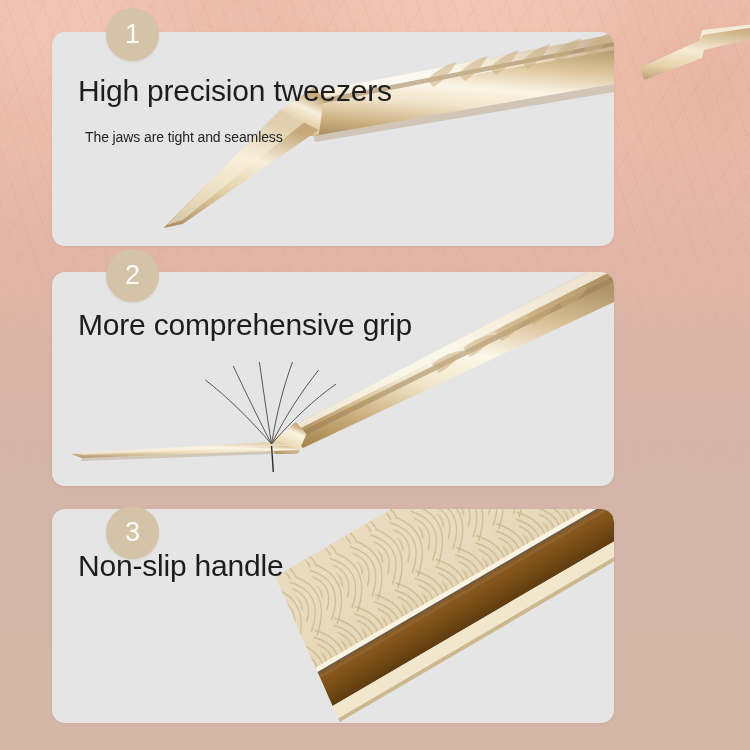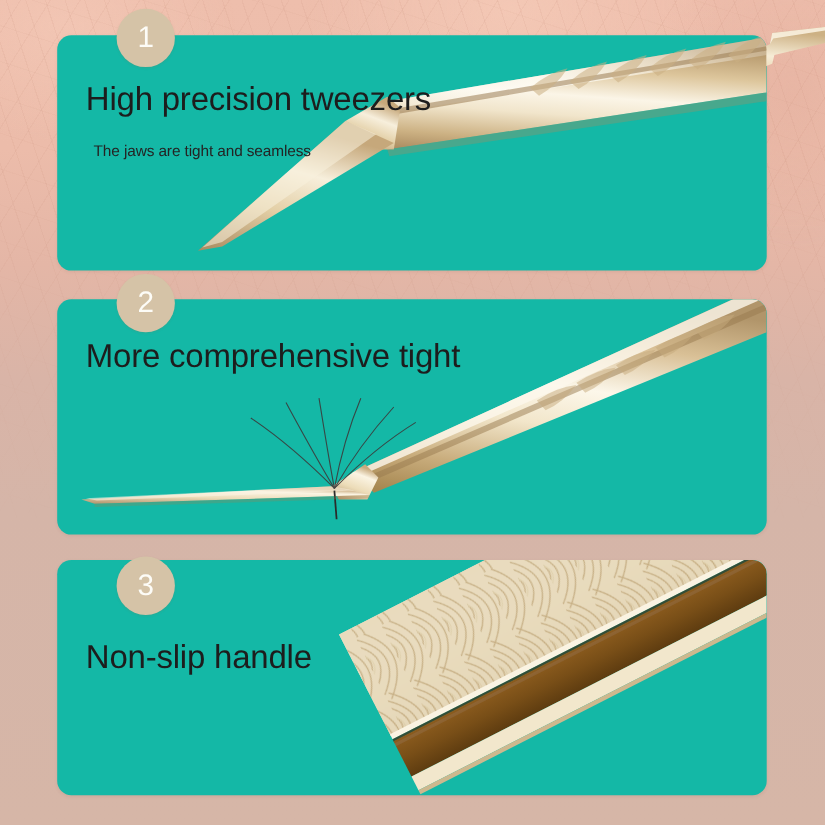--- a/index.html
+++ b/index.html
@@ -70,22 +70,22 @@
       radial-gradient(ellipse 200px 200px at 96% 22%, rgba(227,175,158,.55), rgba(227,175,158,0) 70%),
       radial-gradient(ellipse 180px 120px at 30% 30%, rgba(232,182,164,.45), rgba(232,182,164,0) 72%);
     -webkit-mask-image: linear-gradient(180deg, #000 0%, #000 50%, rgba(0,0,0,0) 100%);
     mask-image: linear-gradient(180deg, #000 0%, #000 50%, rgba(0,0,0,0) 100%);
   }
 
   
   .card {
     position: absolute;
     left: 52px;
-    width: 645px;
-    background: #14b8a6;
+    width: 562px;
+    background: #e5e5e5;
     border-radius: 13px;
     overflow: hidden;
     box-shadow: 0 1px 3px rgba(120, 80, 65, 0.10);
   }
   #card-1 { top: 32px;  height: 214px; }
   #card-2 { top: 272px; height: 214px; }
   #card-3 { top: 509px; height: 214px; }
 
   .card-text {
     position: absolute;
@@ -108,21 +108,21 @@
     color: #242424;
     letter-spacing: -0.1px;
     white-space: nowrap;
     line-height: 1;
     margin: 0;
   }
   #card-1 .card-text { top: 44px; left: 26px; }
   #card-1 .card-sub  { margin-top: 24px; margin-left: 7px; }
   #card-2 .card-text { top: 38px; left: 26px; }
   #card-2 .card-sub  { margin-top: 24px; margin-left: 2px; }
-  #card-3 .card-text { top: 74px; left: 26px; }
+  #card-3 .card-text { top: 42px; left: 26px; }
   #card-3 .card-sub  { margin-top: 28px; margin-left: 6px; }
 
   
   .badge {
     position: absolute;
     left: 106px;
     width: 53px;
     height: 53px;
     border-radius: 50%;
     background: #d5c3a7;
@@ -305,21 +305,21 @@
           </g>
 
           <path d="M252,174 L254,200" stroke="#2b2b2b" stroke-width="1.6" fill="none"></path>
 
           <path d="M284,178 L34,186 L34,189 L284,181 Z" fill="#a0804f" opacity="0.3"></path>
         </g>
       </svg>
     </div>
 
     <div class="card-text">
-      <div class="card-title">More comprehensive tight</div>
+      <div class="card-title">More comprehensive grip</div>
     </div>
   </div>
 
   <div class="card" id="card-3">
 
     <div class="art">
       <svg viewBox="0 0 645 214" preserveAspectRatio="none">
         <defs>
           <linearGradient id="g3cream" x1="0" y1="0" x2="0" y2="1">
             <stop offset="0" stop-color="#efe3c8"></stop>

